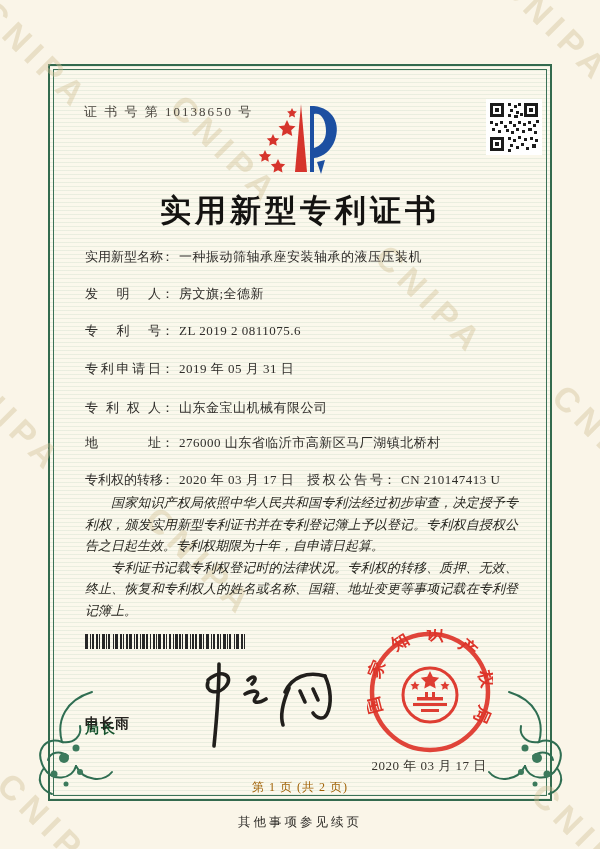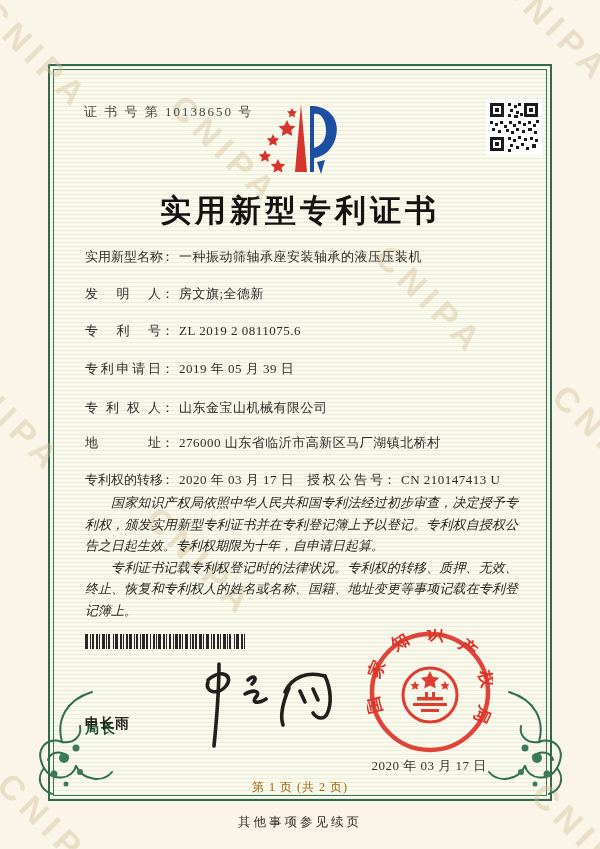--- a/index.html
+++ b/index.html
@@ -214,21 +214,21 @@
       <div class="row" style="top:248px;">
         <span class="flabel">实用新型名称</span><span class="colon">：</span><span class="fvalue">一种振动筛轴承座安装轴承的液压压装机</span>
       </div>
       <div class="row" style="top:285px;">
         <span class="flabel">发明人</span><span class="colon">：</span><span class="fvalue">房文旗;全德新</span>
       </div>
       <div class="row" style="top:322px;">
         <span class="flabel">专利号</span><span class="colon">：</span><span class="fvalue">ZL 2019 2 0811075.6</span>
       </div>
       <div class="row" style="top:360px;">
-        <span class="flabel">专利申请日</span><span class="colon">：</span><span class="fvalue">2019 年 05 月 39 日</span>
+        <span class="flabel">专利申请日</span><span class="colon">：</span><span class="fvalue">2019 年 05 月 31 日</span>
       </div>
       <div class="row" style="top:399px;">
         <span class="flabel">专利权人</span><span class="colon">：</span><span class="fvalue">山东金宝山机械有限公司</span>
       </div>
       <div class="row" style="top:434px;">
         <span class="flabel">地址</span><span class="colon">：</span><span class="fvalue">276000 山东省临沂市高新区马厂湖镇北桥村</span>
       </div>
       <div class="row" style="top:471px;">
         <span class="flabel">专利权的转移</span><span class="colon">：</span><span class="fvalue">2020 年 03 月 17 日</span>
       </div>

